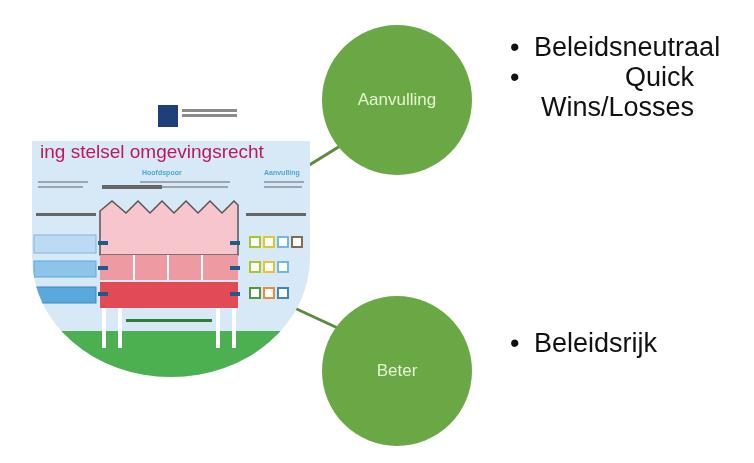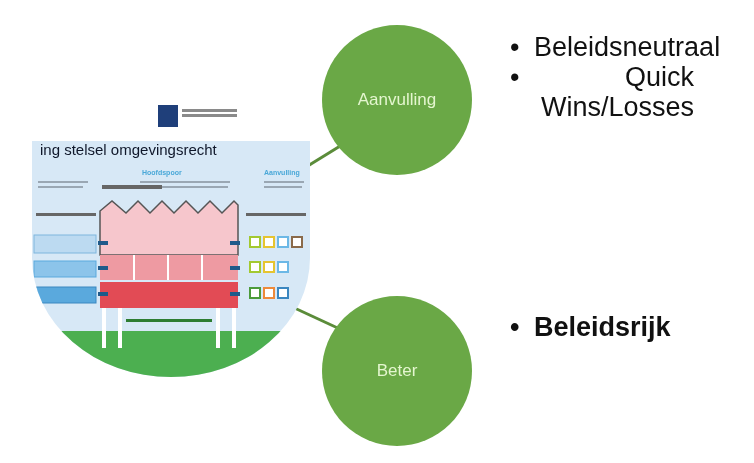--- a/index.html
+++ b/index.html
@@ -8,21 +8,21 @@
   .node{position:absolute;border-radius:50%;background:#6aa846;display:flex;align-items:center;justify-content:center;}
   .node span{color:#e4f6cf;font-size:17px;}
   .bullets{position:absolute;margin:0;padding:0;list-style:none;color:#111;font-size:27px;line-height:30px;}
   .bullets li{position:relative;padding-left:26px;}
   .bullets li::before{content:"•";position:absolute;left:2px;top:0;}
   
   .info{position:absolute;left:30px;top:95px;width:285px;height:285px;}
   .info-logo{position:absolute;left:128px;top:10px;width:20px;height:22px;background:#1f3f7a;}
   .info-ministry{position:absolute;left:152px;top:14px;width:55px;height:3px;background:#8a8a8a;box-shadow:0 5px 0 #8a8a8a;}
   .disc{position:absolute;left:2px;top:46px;width:278px;height:236px;overflow:hidden;border-radius:0 0 140px 140px / 0 0 120px 120px;background:#d7e8f6;}
-  .title{position:absolute;left:8px;top:0px;font-size:15px;color:#0f172a;white-space:nowrap;}
+  .title{position:absolute;left:8px;top:0px;font-size:19px;color:#be185d;white-space:nowrap;}
   .sub{position:absolute;font-size:7px;font-weight:bold;color:#4aa8d8;}
   .txtline{position:absolute;height:2px;background:#9aa7b3;}
 </style>
 </head>
 <body>
 
 <svg class="connectors" viewBox="0 0 754 463">
   <line x1="298" y1="172" x2="345" y2="143" stroke="#5b8c3a" stroke-width="3"></line>
   <line x1="288" y1="305" x2="342" y2="330" stroke="#5b8c3a" stroke-width="3"></line>
 </svg>
@@ -94,15 +94,15 @@
   <span>Aanvulling</span>
 </div>
 <ul class="bullets" style="left:508px;top:32px;text-align:right;">
   <li>Beleidsneutraal</li>
   <li style="width:160px;">Quick Wins/Losses</li>
 </ul>
 
 <div class="node" style="left:322px;top:296px;width:150px;height:150px;">
   <span>Beter</span>
 </div>
-<ul class="bullets" style="left:508px;top:312px;font-weight:bold;">
+<ul class="bullets" style="left:508px;top:328px;">
   <li>Beleidsrijk</li>
 </ul>
 
 </body></html>

